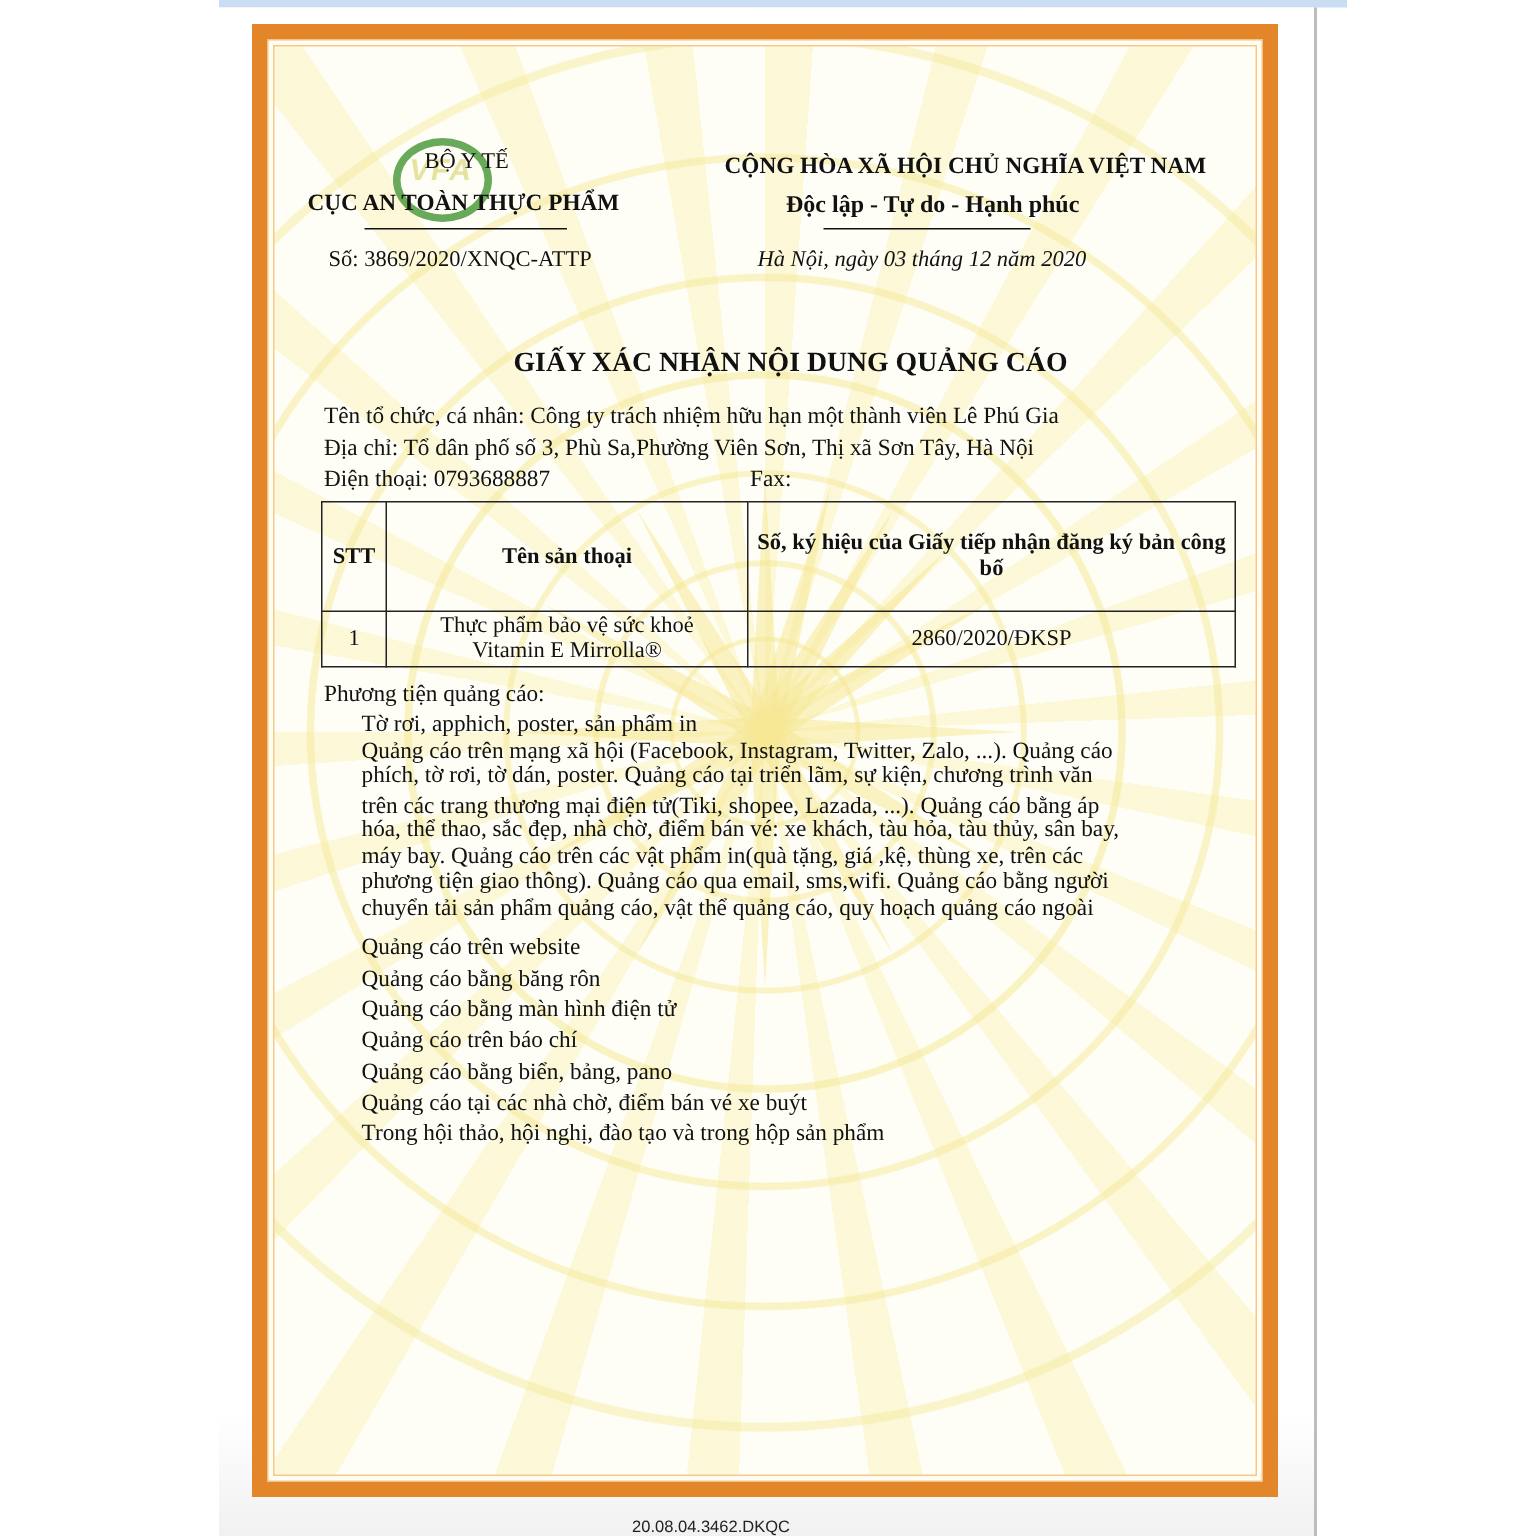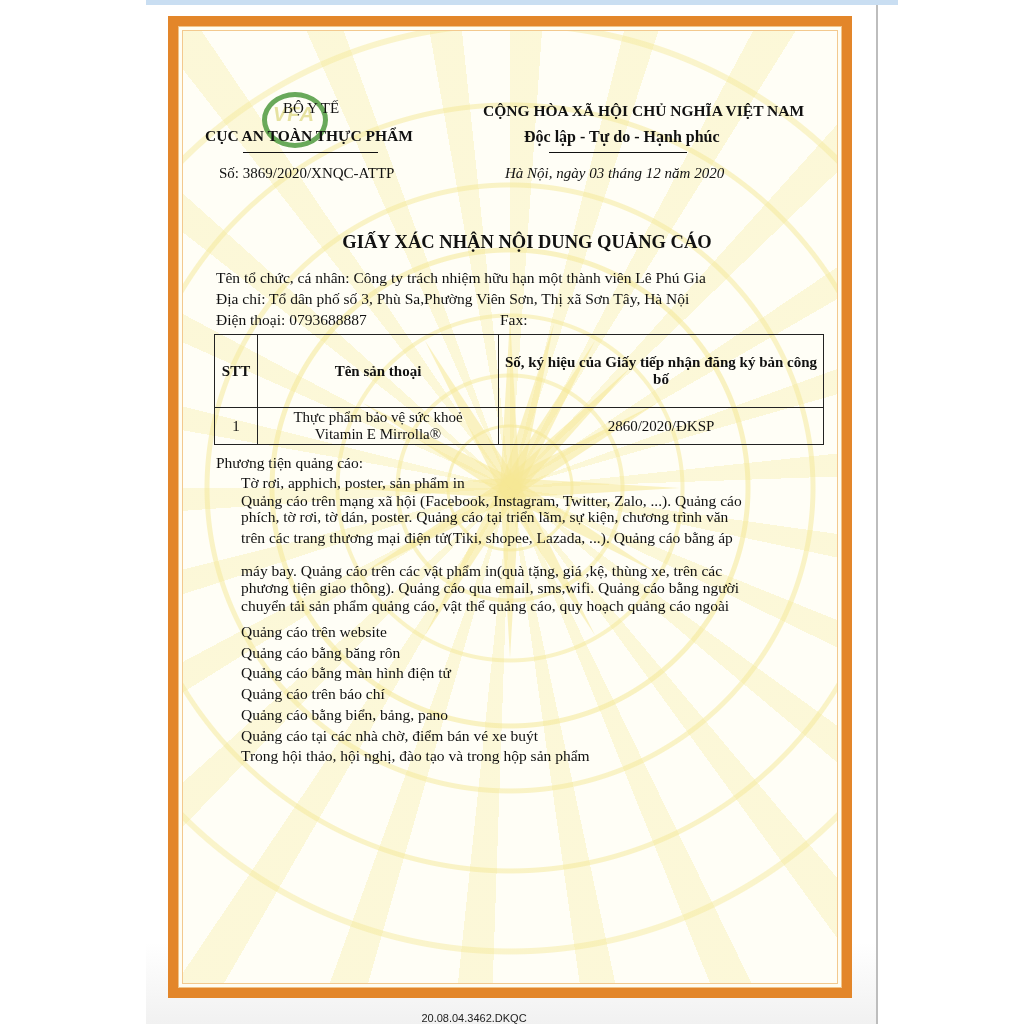--- a/index.html
+++ b/index.html
@@ -111,20 +111,21 @@
       <td>2860/2020/ĐKSP</td>
     </tr>
   </tbody>
     </table>
 
   <div class="abs body-text" style="left:216px; top:453px;text-align:right;">Phương tiện quảng cáo:</div>
   <div class="abs body-text" style="left:241px; top:473px;">Tờ rơi, apphich, poster, sản phẩm in</div>
   <div class="abs body-text" style="left:241px; top:491px;">Quảng cáo trên mạng xã hội (Facebook, Instagram, Twitter, Zalo, ...). Quảng cáo</div>
   <div class="abs body-text" style="left:241px; top:528px;">trên các trang thương mại điện tử(Tiki, shopee, Lazada, ...). Quảng cáo bằng áp</div>
   <div class="abs body-text" style="left:241px; top:507px;">phích, tờ rơi, tờ dán, poster. Quảng cáo tại triển lãm, sự kiện, chương trình văn</div>
+  <div class="abs body-text" style="left:241px; top:543px;">hóa, thể thao, sắc đẹp, nhà chờ, điểm bán vé: xe khách, tàu hỏa, tàu thủy, sân bay,</div>
   <div class="abs body-text" style="left:241px; top:561px;">máy bay. Quảng cáo trên các vật phẩm in(quà tặng, giá ,kệ, thùng xe, trên các</div>
   <div class="abs body-text" style="left:241px; top:578px;">phương tiện giao thông). Quảng cáo qua email, sms,wifi. Quảng cáo bằng người</div>
   <div class="abs body-text" style="left:241px; top:596px;">chuyển tải sản phẩm quảng cáo, vật thể quảng cáo, quy hoạch quảng cáo ngoài</div>
   <div class="abs body-text" style="left:241px; top:622px;">Quảng cáo trên website</div>
   <div class="abs body-text" style="left:241px; top:643px;">Quảng cáo bằng băng rôn</div>
   <div class="abs body-text" style="left:241px; top:663px;">Quảng cáo bằng màn hình điện tử</div>
   <div class="abs body-text" style="left:241px; top:684px;">Quảng cáo trên báo chí</div>
   <div class="abs body-text" style="left:241px; top:705px;">Quảng cáo bằng biển, bảng, pano</div>
   <div class="abs body-text" style="left:241px; top:726px;">Quảng cáo tại các nhà chờ, điểm bán vé xe buýt</div>
   <div class="abs body-text" style="left:241px; top:746px;">Trong hội thảo, hội nghị, đào tạo và trong hộp sản phẩm</div>

